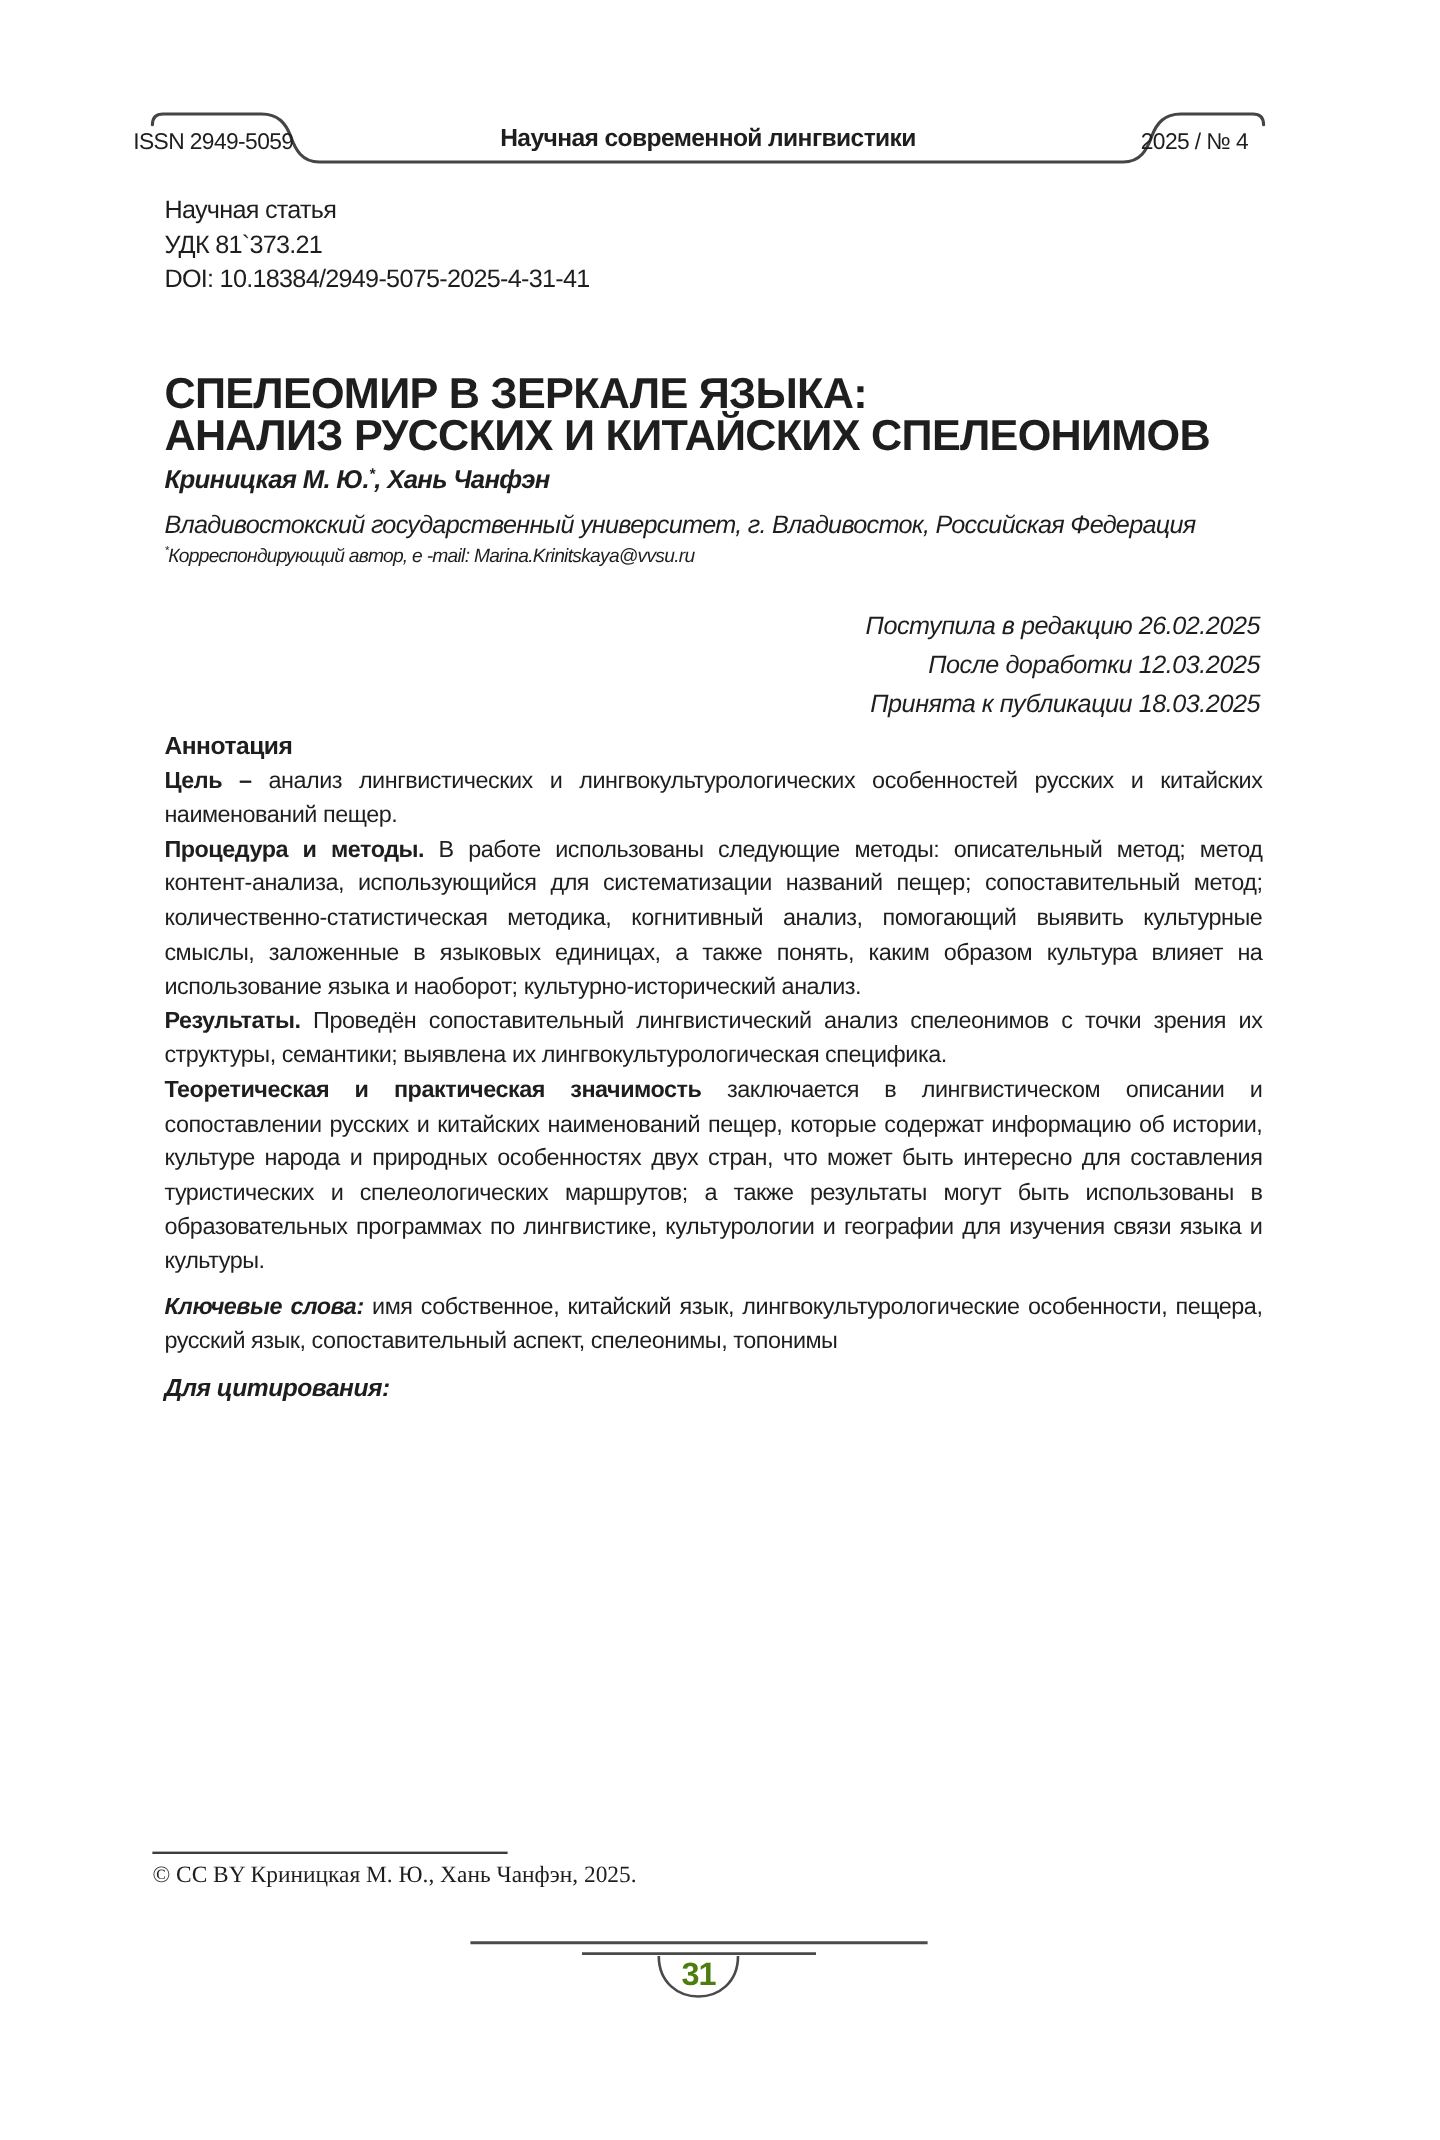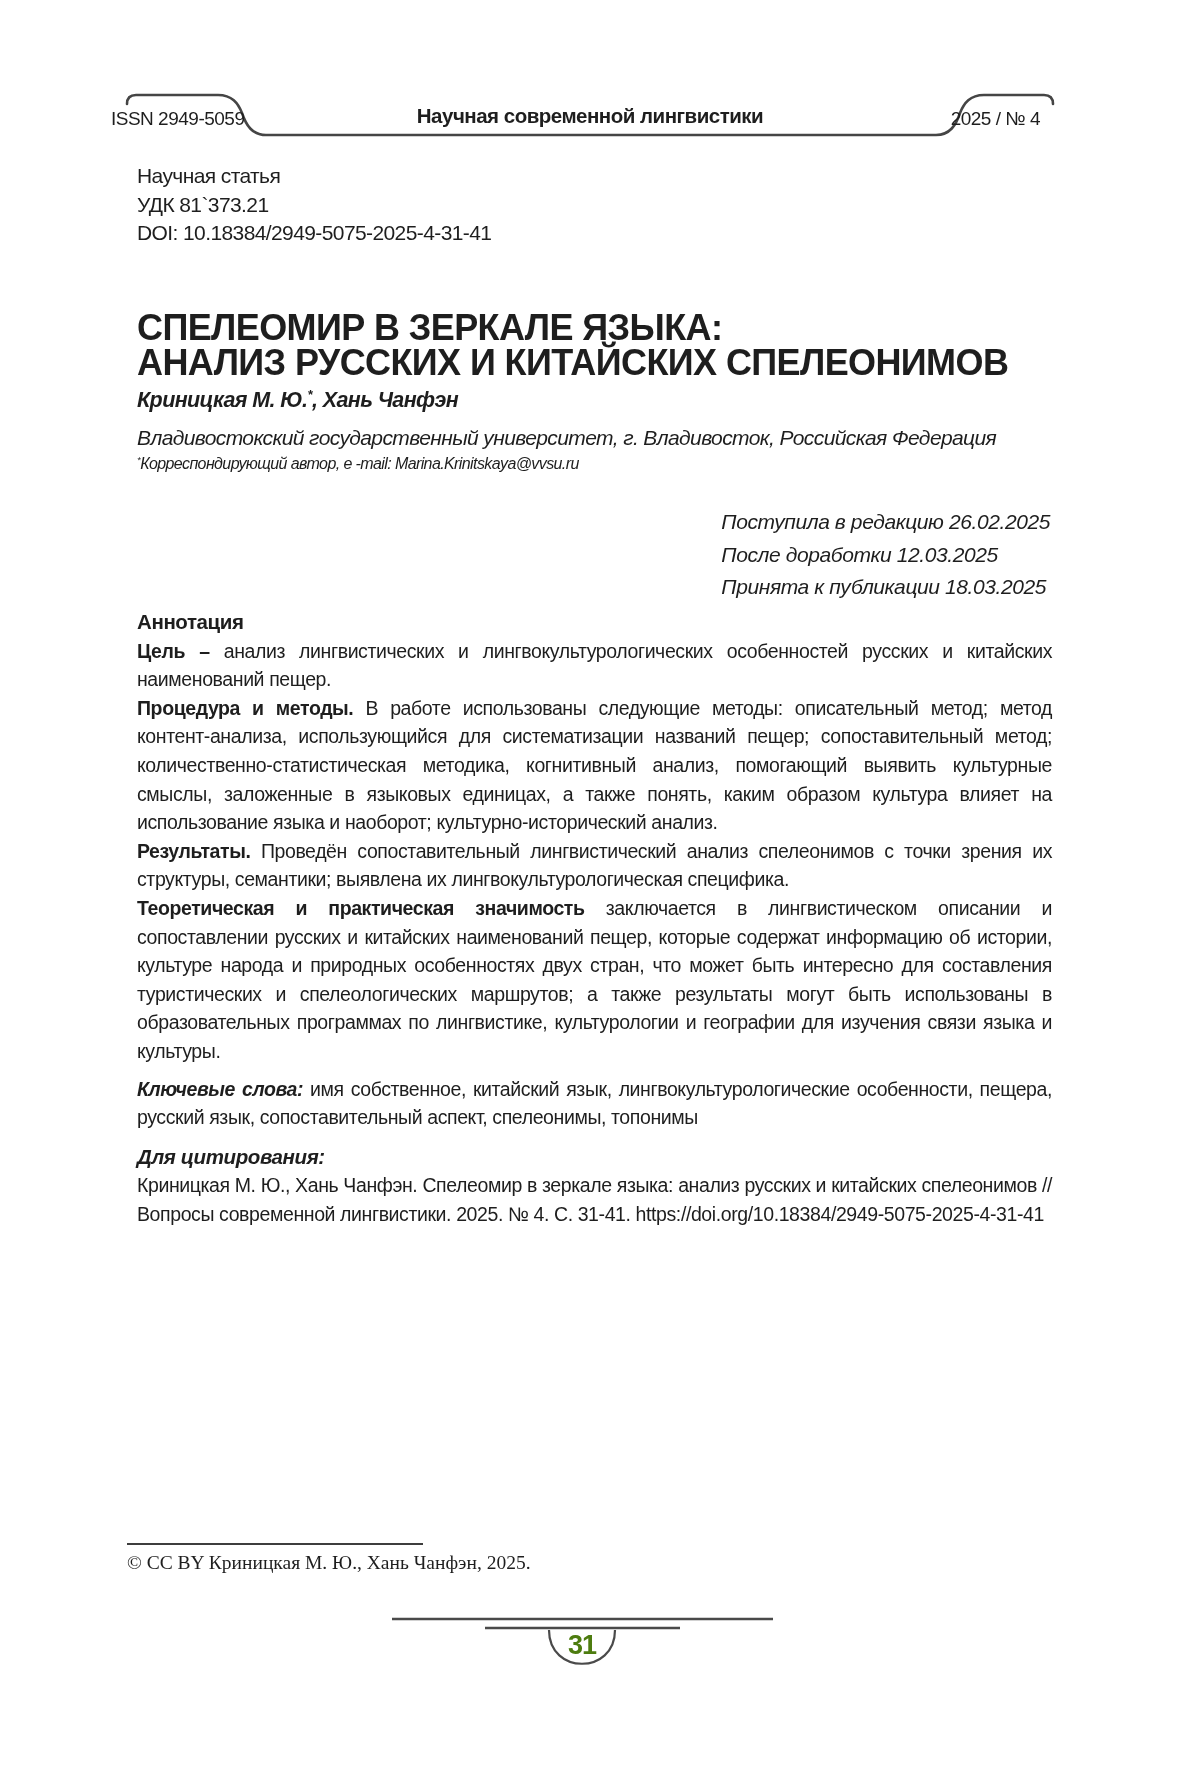--- a/index.html
+++ b/index.html
@@ -15,21 +15,21 @@
   
   .meta{left:137px;top:162px;font-size:21px;line-height:28.5px;letter-spacing:-0.6px;}
   
   .title{left:137px;top:271px;font-size:36px;font-weight:bold;line-height:35px;letter-spacing:-0.6px;margin-top:39px;}
   
   .authors{left:137px;top:388px;font-size:21.5px;font-weight:bold;font-style:italic;letter-spacing:-0.6px;}
   .affil{left:137px;top:426px;font-size:21px;font-style:italic;letter-spacing:-0.6px;}
   .corr{left:137px;top:455px;font-size:16px;font-style:italic;letter-spacing:-0.6px;}
   sup{font-size:0.6em;vertical-align:super;line-height:0;}
   
-  .dates{right:150px;top:506px;text-align:left;font-size:21px;font-style:italic;line-height:32.5px;letter-spacing:-0.4px;}
+  .dates{right:150px;top:506px;text-align:right;font-size:21px;font-style:italic;line-height:32.5px;letter-spacing:-0.4px;}
   
   .main{left:137px;top:608px;width:915px;font-size:19.5px;line-height:28.6px;letter-spacing:-0.4px;text-align:justify;}
   .main p{margin:0;}
   .abstract-head{font-weight:bold;font-size:20.5px;}
   .lbl{font-weight:bold;}
   .lbl-i{font-weight:bold;font-style:italic;}
   .kw{margin-top:9px !important;}
   .cite-head{margin-top:11px !important;font-weight:bold;font-style:italic;font-size:20.5px;}
   .cite-text{overflow-wrap:break-word;}
   
@@ -75,21 +75,20 @@
 </div>
 
 <div class="abs main">
   <div class="abstract-head">Аннотация</div>
   <p><span class="lbl">Цель – </span><span>анализ лингвистических и лингвокультурологических особенностей русских и китайских наименований пещер.</span></p>
   <p><span class="lbl">Процедура и методы. </span><span>В работе использованы следующие методы: описательный метод; метод контент-анализа, использующийся для систематизации названий пещер; сопоставительный метод; количественно-статистическая методика, когнитивный анализ, помогающий выявить культурные смыслы, заложенные в языковых единицах, а также понять, каким образом культура влияет на использование языка и наоборот; культурно-исторический анализ.</span></p>
   <p><span class="lbl">Результаты. </span><span>Проведён сопоставительный лингвистический анализ спелеонимов с точки зрения их структуры, семантики; выявлена их лингвокультурологическая специфика.</span></p>
   <p><span class="lbl">Теоретическая и практическая значимость </span><span>заключается в лингвистическом описании и сопоставлении русских и китайских наименований пещер, которые содержат информацию об истории, культуре народа и природных особенностях двух стран, что может быть интересно для составления туристических и спелеологических маршрутов; а также результаты могут быть использованы в образовательных программах по лингвистике, культурологии и географии для изучения связи языка и культуры.</span></p>
   <p class="kw"><span class="lbl-i">Ключевые слова: </span><span>имя собственное, китайский язык, лингвокультурологические особенности, пещера, русский язык, сопоставительный аспект, спелеонимы, топонимы</span></p>
   <p class="cite-head">Для цитирования:</p>
-  <p class="cite-text">Криницкая М. Ю., Хань Чанфэн. Спелеомир в зеркале языка: анализ русских и китайских спелеонимов // Вопросы современной лингвистики. 2025. № 4. С. 31-41. https://doi.org/10.18384/2949-5075-2025-4-31-41</p>
 </div>
 
 <div class="abs footnote">
   <div class="footnote-rule"></div>
   <div class="footnote-text">© CC BY Криницкая М. Ю., Хань Чанфэн, 2025.</div>
 </div>
 
 <div class="abs footer-mark">
   <svg width="385" height="58" viewBox="0 0 385 58">
     <path d="M 2,4 L 383,4" fill="none" stroke="#4a4a4a" stroke-width="2.4"></path>

